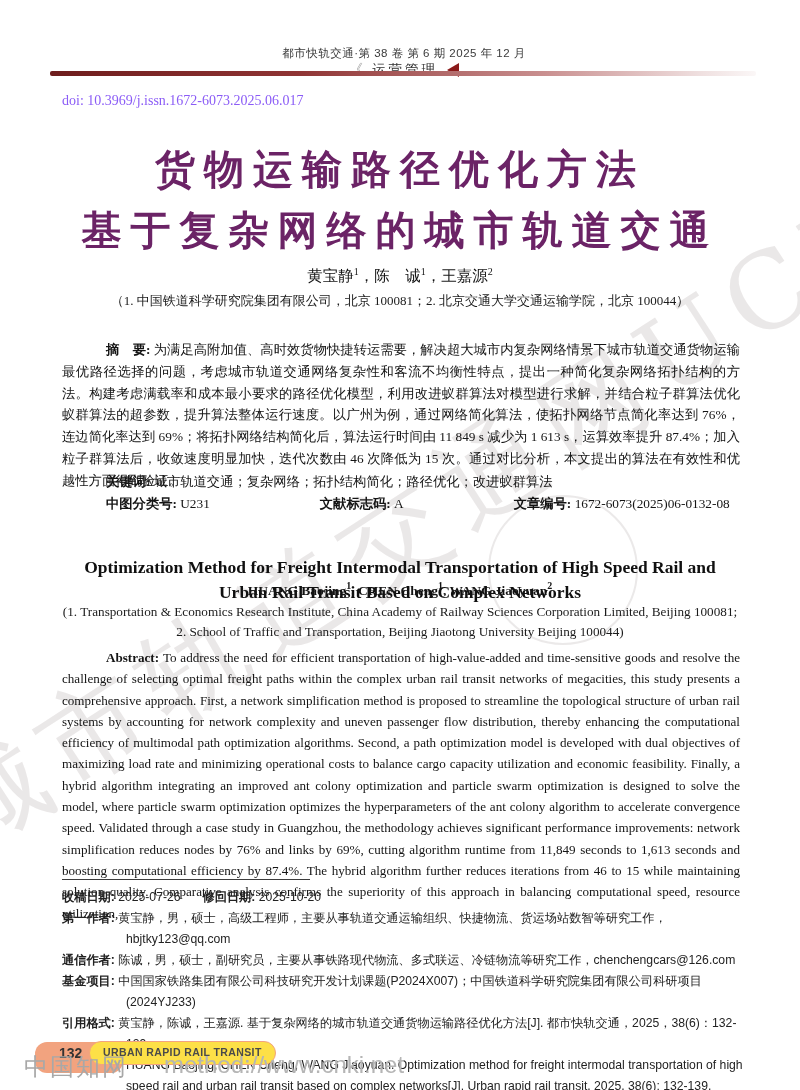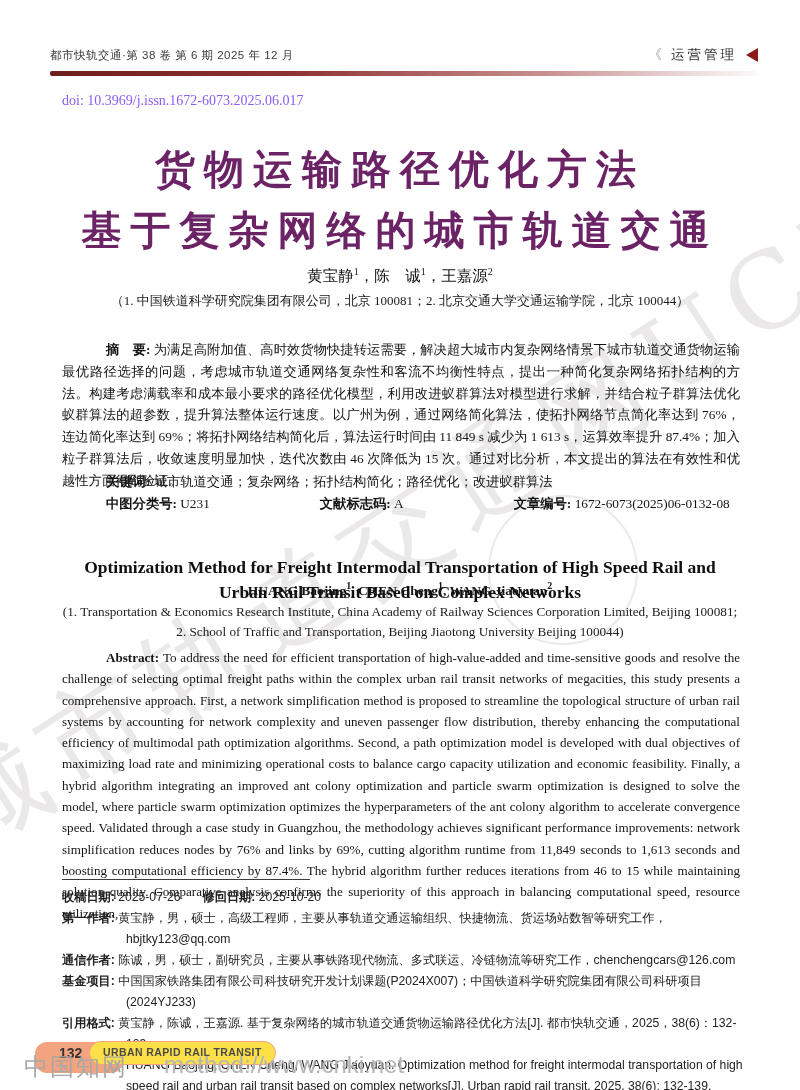--- a/index.html
+++ b/index.html
@@ -41,20 +41,21 @@
     pointer-events: none;
   }
   .content { position: relative; z-index: 1; }
 
   
   .header {
     position: absolute;
     top: 46px; left: 50px; right: 42px;
     display: flex; justify-content: space-between; align-items: center;
     font-family: "Liberation Sans", "DejaVu Sans", sans-serif;
+    flex-direction: column;
   }
   .header-left { font-size: 11.5px; color: #3a3a3a; letter-spacing: 0.5px; }
   .header-right { display: flex; align-items: center; gap: 9px; font-size: 13.5px; }
   .guillemet { color: #9a9a9a; font-size: 14px; }
   .section-name { color: #2e2e2e; letter-spacing: 3px; }
   .tri-left {
     width: 0; height: 0; display: inline-block;
     border-top: 7px solid transparent;
     border-bottom: 7px solid transparent;
     border-right: 12px solid #8b1a1a;

